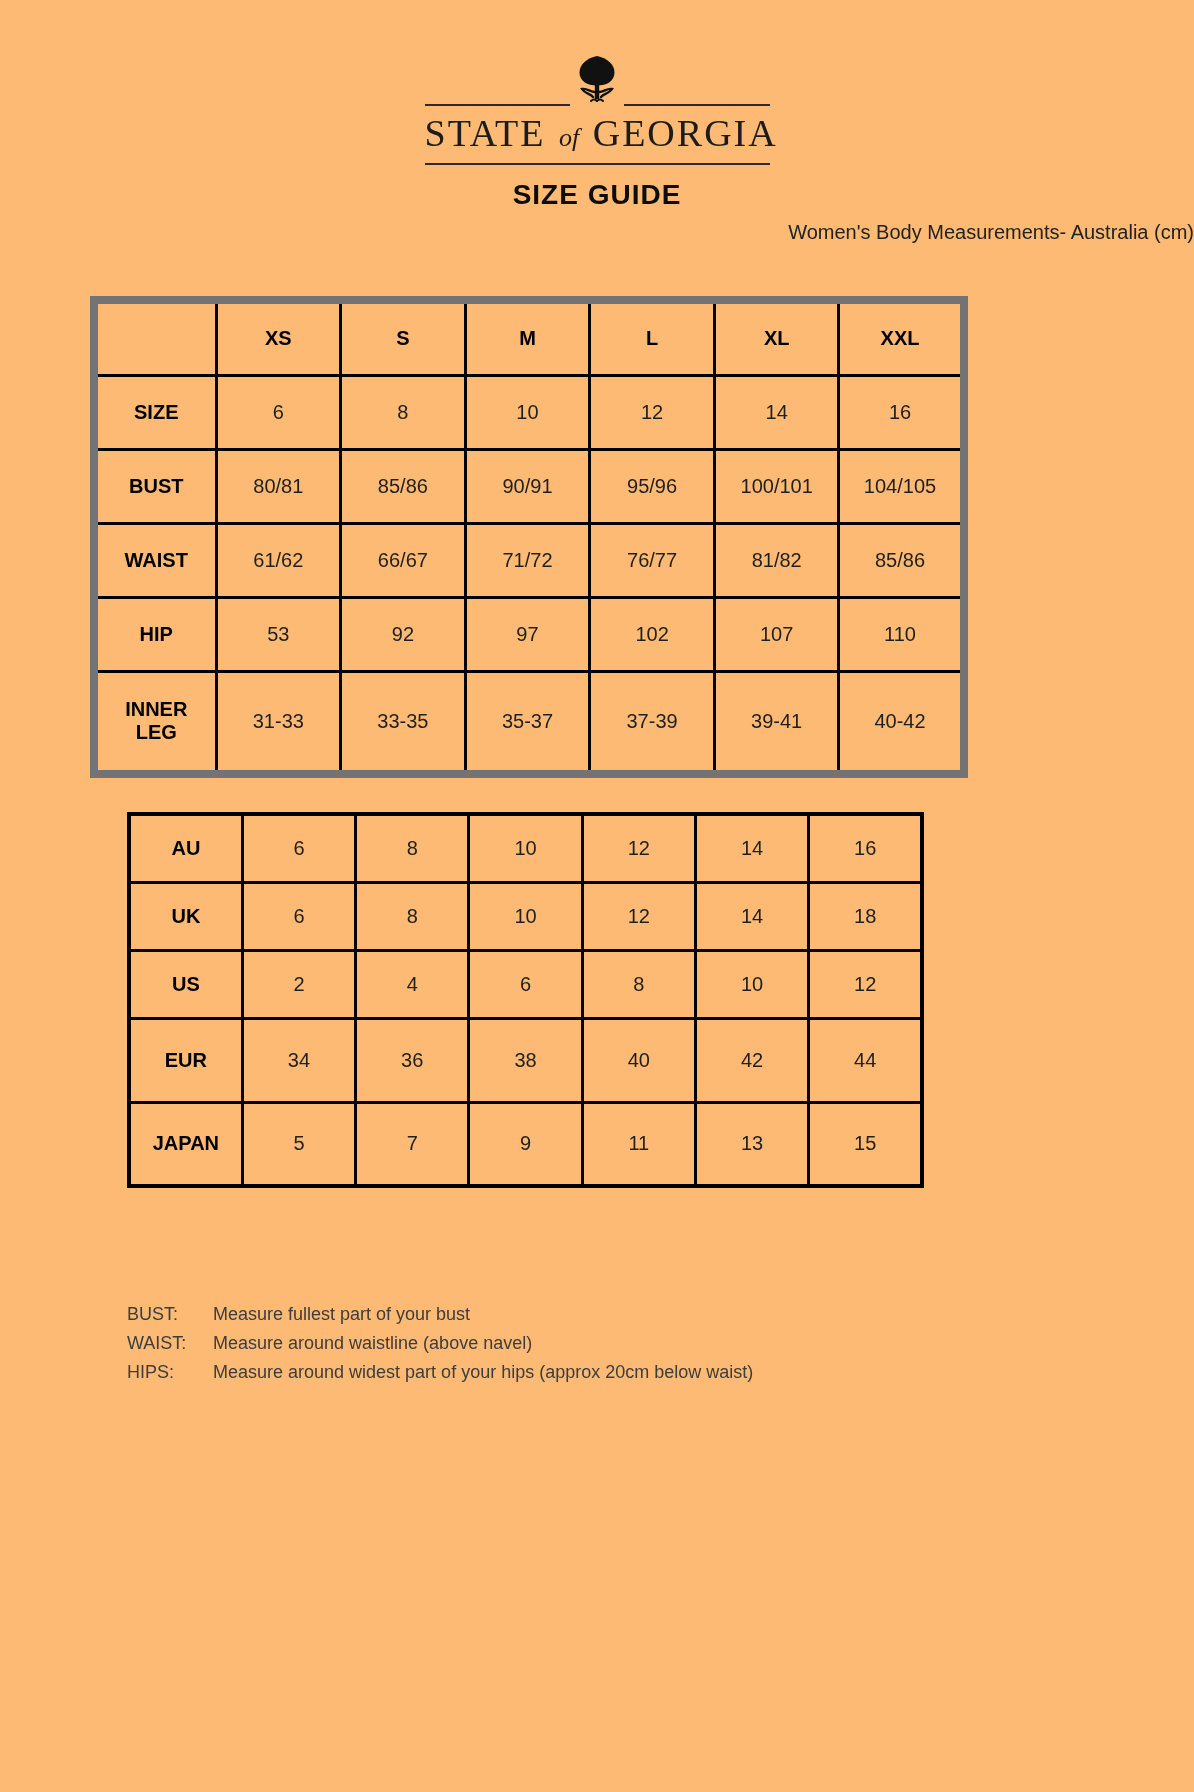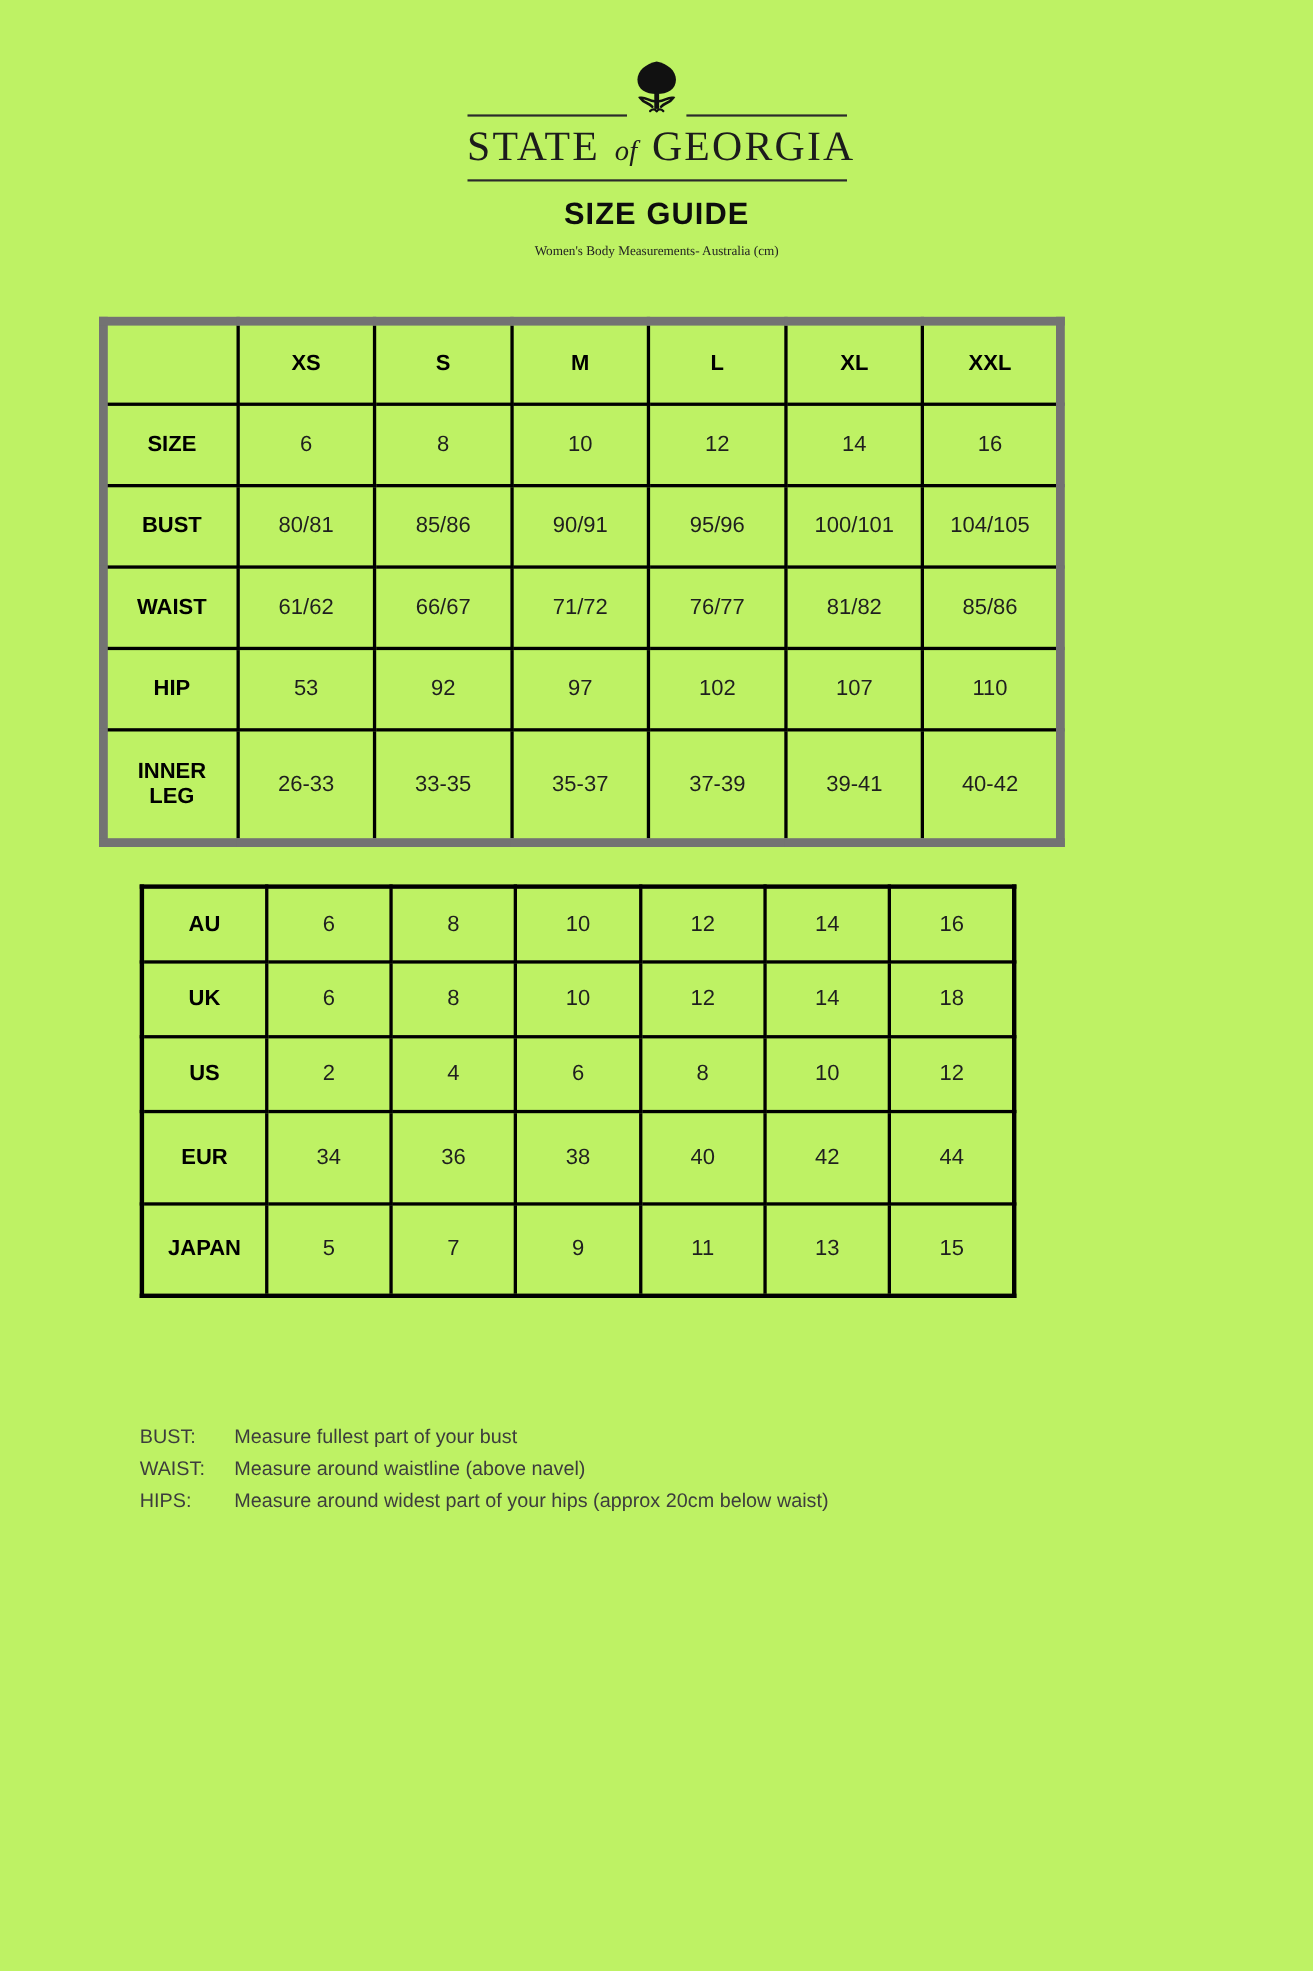--- a/index.html
+++ b/index.html
@@ -1,21 +1,21 @@
 <!DOCTYPE html>
 <html><head>
 <meta charset="utf-8">
 <style>
   * { margin: 0; padding: 0; box-sizing: border-box; }
   html, body { background: #ffffff; }
   .page {
     width: 1194px;
     min-height: 1792px;
     margin: 0 auto;
-    background: #bef264;
+    background: #fdba74;
     font-family: "Liberation Sans", sans-serif;
     color: #1a1a1a;
     padding-top: 55px;
     overflow: hidden;
   }
 
   
   .logo { width: 345px; margin: 0 auto; }
   .logo-top { display: flex; align-items: flex-end; justify-content: center; }
   .logo-top .rule { flex: 1; height: 0; border-bottom: 2px solid #2b2b2b; margin-bottom: 1px; }
@@ -40,25 +40,24 @@
   
   .size-guide-title {
     text-align: center;
     font-size: 28px;
     font-weight: 700;
     letter-spacing: 1px;
     color: #0d0d0d;
     margin-top: 14px;
   }
   .subtitle {
-    text-align: center;
-    font-size: 12px;
+    text-align: right;
+    font-size: 20px;
     color: #222222;
     margin-top: 10px;
-    font-family: Liberation Serif, serif;
   }
 
   
   table { border-collapse: collapse; table-layout: fixed; }
   td, th { border: 3px solid #000000; text-align: center; vertical-align: middle; }
 
   .measurements-table {
     margin: 52px 0 0 90px;
     width: 870px;
     border: 8px solid #737373;
@@ -179,21 +178,21 @@
       <th>HIP</th>
       <td>53</td>
       <td>92</td>
       <td>97</td>
       <td>102</td>
       <td>107</td>
       <td>110</td>
     </tr>
     <tr class="tall-row">
       <th>INNER LEG</th>
-      <td>26-33</td>
+      <td>31-33</td>
       <td>33-35</td>
       <td>35-37</td>
       <td>37-39</td>
       <td>39-41</td>
       <td>40-42</td>
     </tr>
   </tbody>
     </table>
 
 

